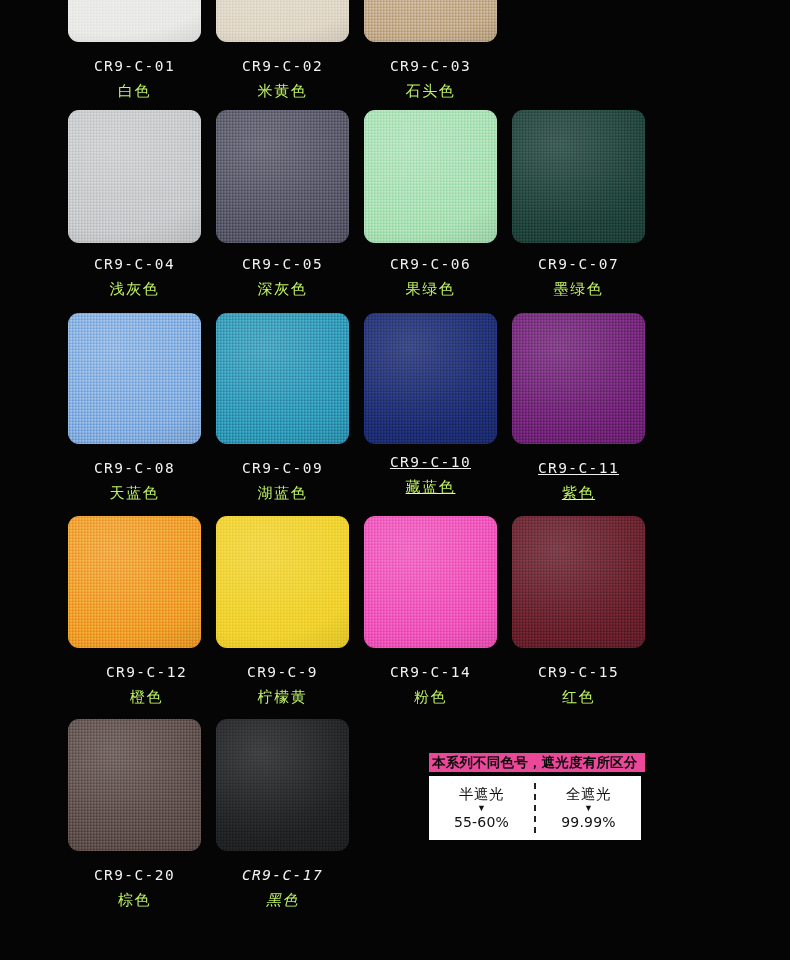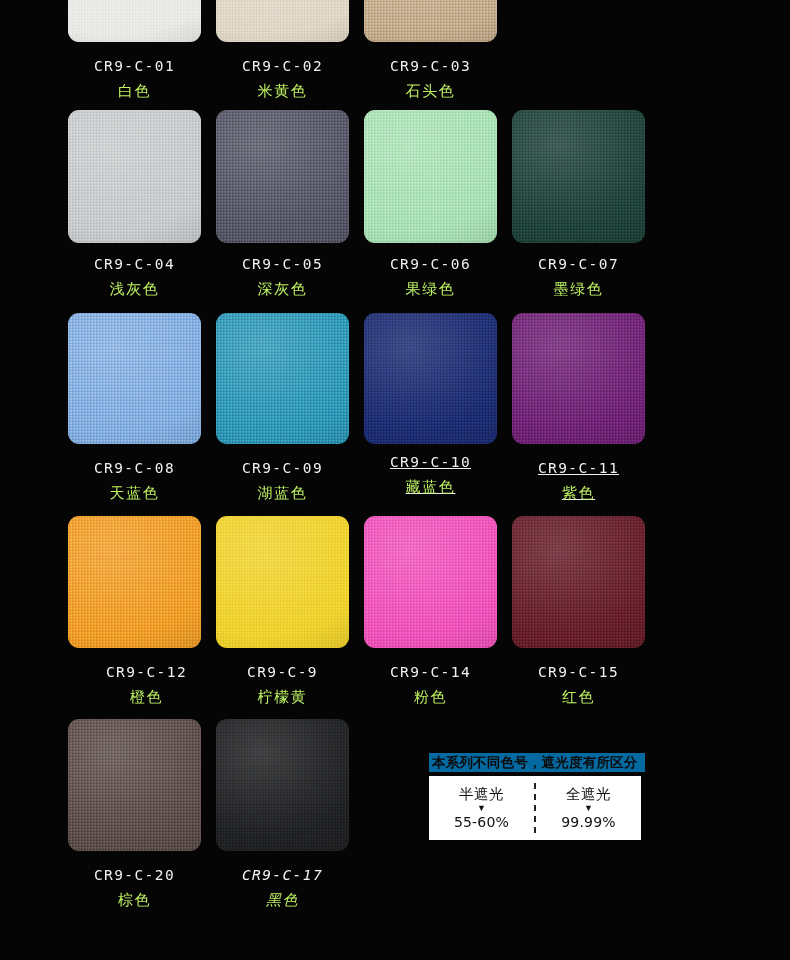--- a/index.html
+++ b/index.html
@@ -106,21 +106,21 @@
   }
 
   
   .note-wrap {
     position: absolute;
     left: 429px;
     top: 753px;
     width: 216px;
   }
   .note-title {
-    background: #0369a1;
+    background: #ec4899;
     color: #0b0b0b;
     font-size: 13.5px;
     font-weight: bold;
     line-height: 19px;
     height: 19px;
     padding: 0 3px;
     white-space: nowrap;
     overflow: hidden;
     letter-spacing: 0.2px;
     box-sizing: border-box;

